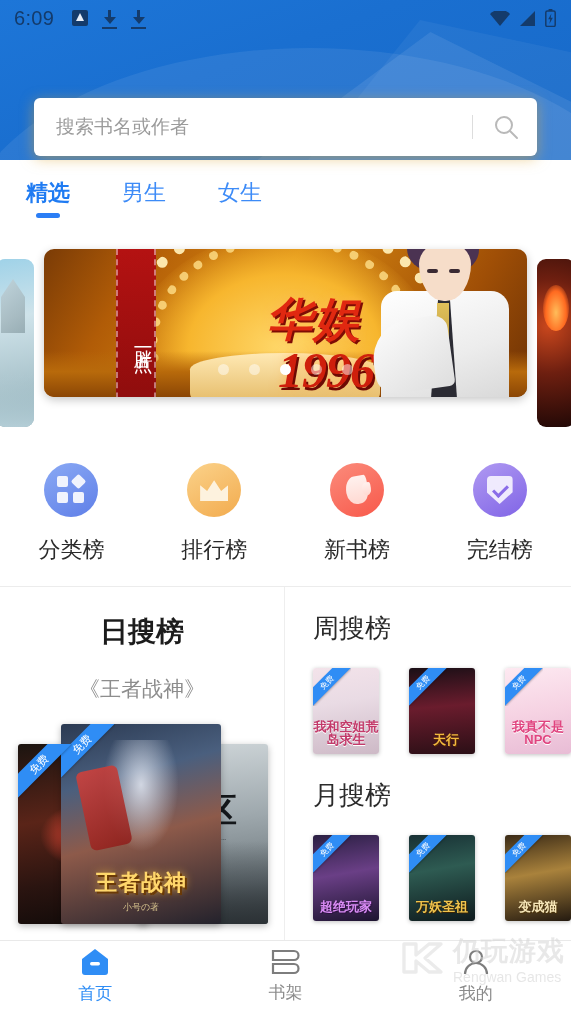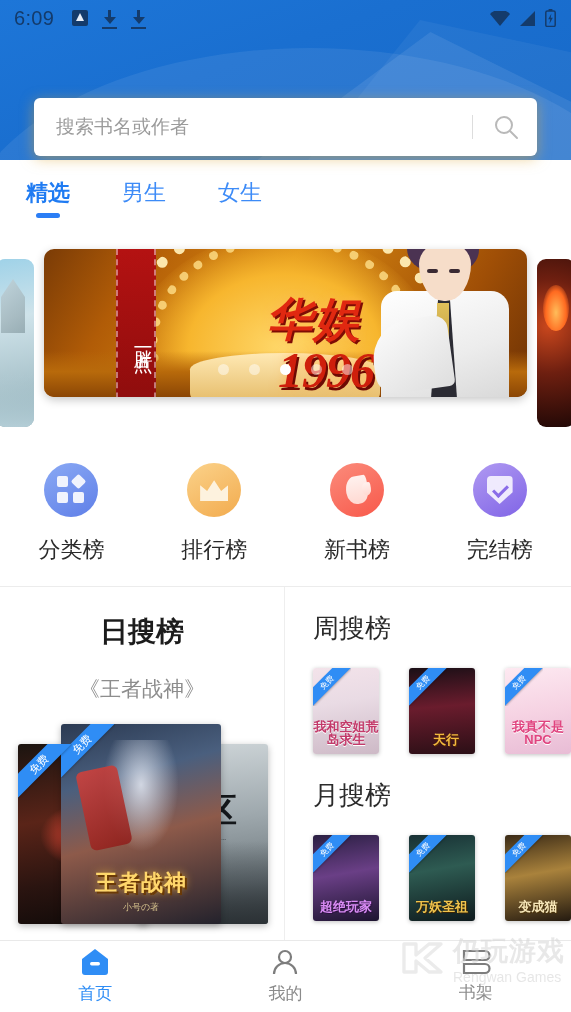--- a/index.html
+++ b/index.html
@@ -597,32 +597,32 @@
 
   <div class="botnav">
     <div class="nav active">
       <svg class="home-ic" viewBox="0 0 30 28">
         <path d="M15 1 L28 11 L28 24 A3 3 0 0 1 25 27 L5 27 A3 3 0 0 1 2 24 L2 11 Z" fill="#2f8df5"></path>
         <rect x="10" y="14" width="10" height="3.4" rx="1.7" fill="#ffffff"></rect>
       </svg>
       <div class="nav-lbl">首页</div>
     </div>
     <div class="nav">
+      <svg class="shelf-ic" viewBox="0 0 30 26">
+        <path d="M3 2 L24 2 A4 4 0 0 1 24 11 L3 11 Z" fill="none" stroke="#7d7d7d" stroke-width="2.2"></path>
+        <path d="M3 15 L24 15 A4 4 0 0 1 24 24 L3 24 Z" fill="none" stroke="#7d7d7d" stroke-width="2.2"></path>
+      </svg>
+      <div class="nav-lbl">书架</div>
+    </div>
+    <div class="nav">
       <svg class="user-ic" viewBox="0 0 28 28">
         <circle cx="14" cy="9" r="6" fill="none" stroke="#7d7d7d" stroke-width="2.2"></circle>
         <path d="M3 26 A11 11 0 0 1 25 26" fill="none" stroke="#7d7d7d" stroke-width="2.2"></path>
       </svg>
       <div class="nav-lbl">我的</div>
-    </div>
-    <div class="nav">
-      <svg class="shelf-ic" viewBox="0 0 30 26">
-        <path d="M3 2 L24 2 A4 4 0 0 1 24 11 L3 11 Z" fill="none" stroke="#7d7d7d" stroke-width="2.2"></path>
-        <path d="M3 15 L24 15 A4 4 0 0 1 24 24 L3 24 Z" fill="none" stroke="#7d7d7d" stroke-width="2.2"></path>
-      </svg>
-      <div class="nav-lbl">书架</div>
     </div>
   </div>
 
   <div class="wm">
     <svg class="wm-logo" viewBox="0 0 46 40">
       <path d="M3 6 L15 6 L15 17 L28 6 L40 6 L24 20 L40 34 L28 34 L15 23 L15 34 L3 34 Z" fill="none" stroke="#dcdcdc" stroke-width="3.4" stroke-linejoin="round"></path>
     </svg>
     <div class="wm-text">
       <div class="wm-cn">仍玩游戏</div>
       <div class="wm-en">Rengwan Games</div>

